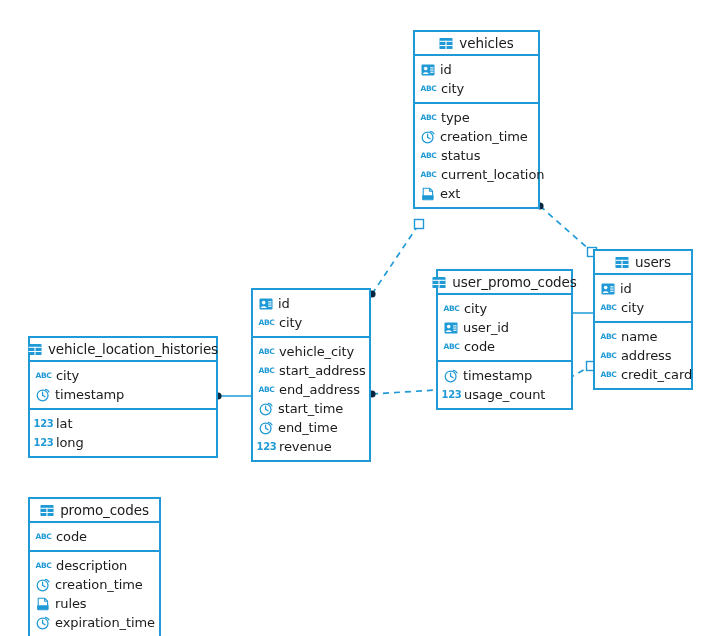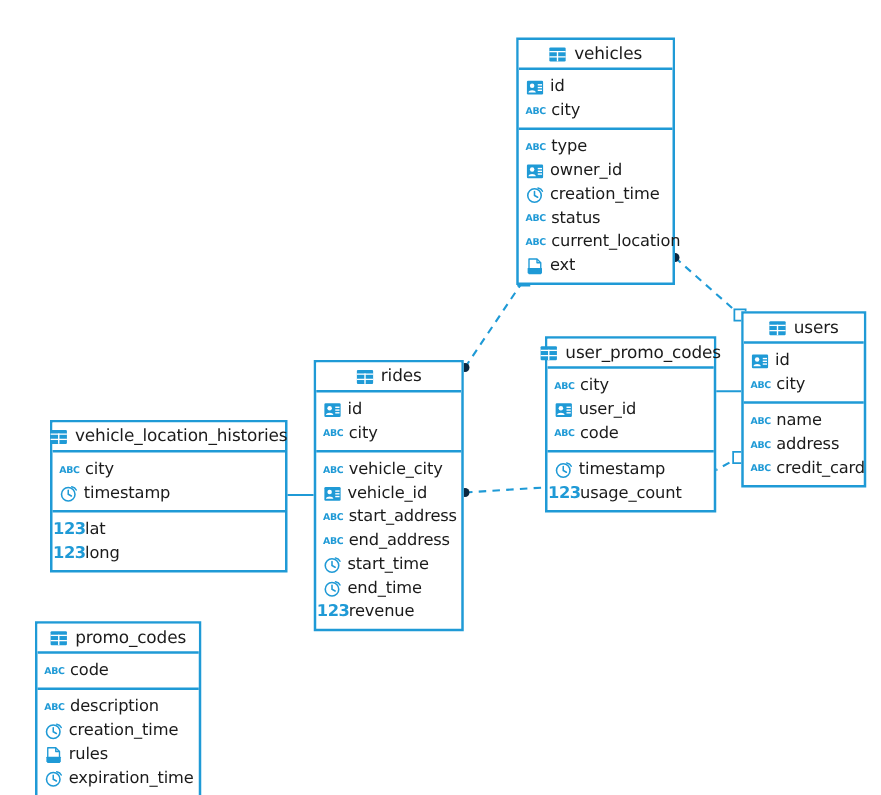--- a/index.html
+++ b/index.html
@@ -84,21 +84,21 @@
     font-family: "DejaVu Sans", "Liberation Sans", sans-serif;
     font-size: 7.5px;
     font-weight: bold;
     color: #1f9ad6;
     letter-spacing: -0.3px;
     line-height: 1;
     width: 15px;
   }
   .icon-123 {
     font-family: "DejaVu Sans", "Liberation Sans", sans-serif;
-    font-size: 13px;
+    font-size: 10px;
     font-weight: bold;
     color: #1f9ad6;
     letter-spacing: -0.3px;
     line-height: 1;
     width: 15px;
   }
   .json-label {
     font-size: 3.6px;
     font-weight: bold;
     fill: #1f9ad6;
@@ -169,33 +169,20 @@
           </div>
         </div>
         <div class="col-group">
           <div class="col-row">
             <span class="icon icon-abc">ABC</span>
             <span class="col-name">type</span>
           </div>
           <div class="col-row">
             <span class="icon">
               <svg width="14" height="14" viewBox="0 0 14 14">
-                <rect x="0.5" y="1.5" width="13" height="11" rx="1" fill="#1f9ad6"></rect>
-                <circle cx="4.7" cy="5.6" r="1.8" fill="#ffffff"></circle>
-                <path d="M1.7 11 C2.1 8.6 7.3 8.6 7.7 11 Z" fill="#ffffff"></path>
-                <rect x="9.2" y="4.3" width="3.4" height="1.1" fill="#ffffff"></rect>
-                <rect x="9.2" y="6.5" width="3.4" height="1.1" fill="#ffffff"></rect>
-                <rect x="9.2" y="8.7" width="3.4" height="1.1" fill="#ffffff"></rect>
-              </svg>
-            </span>
-            <span class="col-name">owner_id</span>
-          </div>
-          <div class="col-row">
-            <span class="icon">
-              <svg width="14" height="14" viewBox="0 0 14 14">
                 <circle cx="6.6" cy="7.4" r="5.4" fill="#ffffff" stroke="#1f9ad6" stroke-width="1.25"></circle>
                 <path d="M6.6 4.2 L6.6 7.4 L9.1 8.8" fill="none" stroke="#1f9ad6" stroke-width="1.25" stroke-linecap="round"></path>
                 <path d="M9.4 1.4 C11 1.7 12.4 2.6 13 4" fill="none" stroke="#1f9ad6" stroke-width="1.2" stroke-linecap="round"></path>
               </svg>
             </span>
             <span class="col-name">creation_time</span>
           </div>
           <div class="col-row">
             <span class="icon icon-abc">ABC</span>
             <span class="col-name">status</span>
@@ -309,31 +296,20 @@
             <span class="icon icon-abc">ABC</span>
             <span class="col-name">address</span>
           </div>
           <div class="col-row">
             <span class="icon icon-abc">ABC</span>
             <span class="col-name">credit_card</span>
           </div>
         </div>
       </div>
       <div class="table-node" style="left: 251px; top: 288px; width: 120px;">
-        <div class="table-header">
-          <span class="icon">
-            <svg width="15" height="13" viewBox="0 0 15 13">
-              <rect x="0.5" y="0.5" width="14" height="12" rx="1" fill="#1f9ad6"></rect>
-              <rect x="0.5" y="3.6" width="14" height="1.1" fill="#ffffff"></rect>
-              <rect x="6.9" y="3.6" width="1.2" height="8.9" fill="#ffffff"></rect>
-              <rect x="0.5" y="8.1" width="14" height="1.1" fill="#ffffff"></rect>
-            </svg>
-          </span>
-          <span class="table-title">rides</span>
-        </div>
         <div class="col-group pk">
           <div class="col-row pk">
             <span class="icon">
               <svg width="14" height="14" viewBox="0 0 14 14">
                 <rect x="0.5" y="1.5" width="13" height="11" rx="1" fill="#1f9ad6"></rect>
                 <circle cx="4.7" cy="5.6" r="1.8" fill="#ffffff"></circle>
                 <path d="M1.7 11 C2.1 8.6 7.3 8.6 7.7 11 Z" fill="#ffffff"></path>
                 <rect x="9.2" y="4.3" width="3.4" height="1.1" fill="#ffffff"></rect>
                 <rect x="9.2" y="6.5" width="3.4" height="1.1" fill="#ffffff"></rect>
                 <rect x="9.2" y="8.7" width="3.4" height="1.1" fill="#ffffff"></rect>
@@ -345,33 +321,20 @@
             <span class="icon icon-abc">ABC</span>
             <span class="col-name">city</span>
           </div>
         </div>
         <div class="col-group">
           <div class="col-row">
             <span class="icon icon-abc">ABC</span>
             <span class="col-name">vehicle_city</span>
           </div>
           <div class="col-row">
-            <span class="icon">
-              <svg width="14" height="14" viewBox="0 0 14 14">
-                <rect x="0.5" y="1.5" width="13" height="11" rx="1" fill="#1f9ad6"></rect>
-                <circle cx="4.7" cy="5.6" r="1.8" fill="#ffffff"></circle>
-                <path d="M1.7 11 C2.1 8.6 7.3 8.6 7.7 11 Z" fill="#ffffff"></path>
-                <rect x="9.2" y="4.3" width="3.4" height="1.1" fill="#ffffff"></rect>
-                <rect x="9.2" y="6.5" width="3.4" height="1.1" fill="#ffffff"></rect>
-                <rect x="9.2" y="8.7" width="3.4" height="1.1" fill="#ffffff"></rect>
-              </svg>
-            </span>
-            <span class="col-name">vehicle_id</span>
-          </div>
-          <div class="col-row">
             <span class="icon icon-abc">ABC</span>
             <span class="col-name">start_address</span>
           </div>
           <div class="col-row">
             <span class="icon icon-abc">ABC</span>
             <span class="col-name">end_address</span>
           </div>
           <div class="col-row">
             <span class="icon">
               <svg width="14" height="14" viewBox="0 0 14 14">
@@ -391,21 +354,21 @@
               </svg>
             </span>
             <span class="col-name">end_time</span>
           </div>
           <div class="col-row">
             <span class="icon icon-123">123</span>
             <span class="col-name">revenue</span>
           </div>
         </div>
       </div>
-      <div class="table-node" style="left: 28px; top: 336px; width: 190px; margin-left: 12px;">
+      <div class="table-node" style="left: 28px; top: 336px; width: 190px;">
         <div class="table-header">
           <span class="icon">
             <svg width="15" height="13" viewBox="0 0 15 13">
               <rect x="0.5" y="0.5" width="14" height="12" rx="1" fill="#1f9ad6"></rect>
               <rect x="0.5" y="3.6" width="14" height="1.1" fill="#ffffff"></rect>
               <rect x="6.9" y="3.6" width="1.2" height="8.9" fill="#ffffff"></rect>
               <rect x="0.5" y="8.1" width="14" height="1.1" fill="#ffffff"></rect>
             </svg>
           </span>
           <span class="table-title">vehicle_location_histories</span>

